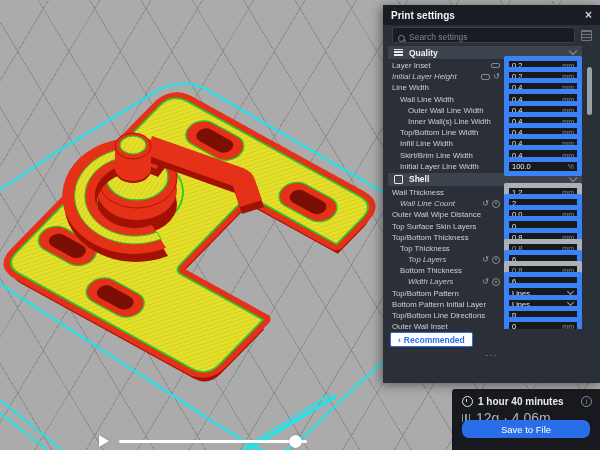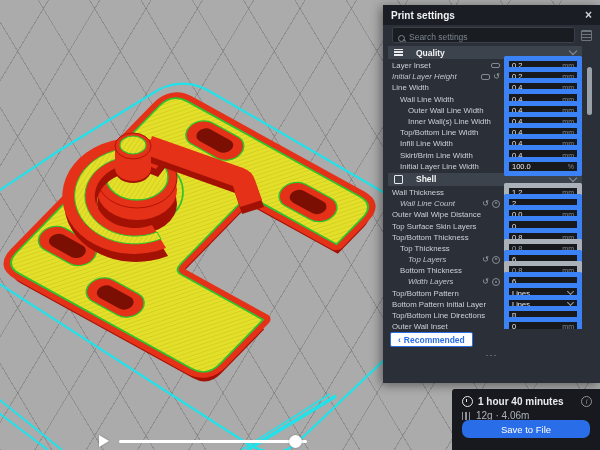--- a/index.html
+++ b/index.html
@@ -48,21 +48,21 @@
               display:flex;align-items:flex-end;padding:0 5px;gap:4px;}
   .mag{width:5px;height:5px;border:1.2px solid #7d848d;border-radius:50%;position:relative;flex:none;}
   .mag::after{content:"";position:absolute;left:4px;top:4px;width:3px;height:1.2px;background:#7d848d;transform:rotate(45deg);}
   .search-box input{flex:1;background:transparent;border:none;outline:none;color:#cfd3d8;
                     font-size:8.5px;font-family:"Liberation Sans",sans-serif;padding:0;}
   .search-box input::placeholder{color:#7d848d;}
   .filter{width:9px;height:9px;border:1px solid #6c737b;border-radius:1px;
           background:repeating-linear-gradient(0deg,transparent 0 2px,#6c737b 2px 3px);}
   
   #list{height:284px;overflow:hidden;padding:0 18px 0 5px;}
-  .sec{height:13px;background:var(--c-header_row);display:flex;align-items:center;gap:13px;
+  .sec{height:13px;background:var(--c-header_row);display:flex;align-items:center;gap:6px;
        padding:0 6px;margin:1px 0;font-size:8.5px;font-weight:bold;color:#f2f4f6;}
   .sec .s-lbl{flex:1;}
   .layers-icon{width:9px;height:7px;background:repeating-linear-gradient(0deg,#e8eaee 0 1.6px,transparent 1.6px 3px);}
   .shell-icon{width:7px;height:7px;border:1.4px solid #e8eaee;border-radius:1px;}
   .row{height:11.2px;display:flex;align-items:center;font-size:7.8px;color:#ccd1d7;}
   .row .r-lbl{flex:1;white-space:nowrap;overflow:hidden;text-overflow:ellipsis;}
   .row .r-lbl.it{font-style:italic;color:#bfc5cc;}
   .icons{display:flex;align-items:center;gap:3px;margin-right:4px;}
   .ic{display:inline-block;}
   .ic-link{width:7px;height:3.5px;border:1px solid #848b94;border-radius:2px;}
@@ -85,21 +85,21 @@
   #sbar{position:absolute;right:8px;top:62px;width:5px;height:48px;background:#9aa1a9;border-radius:3px;}
   
   #summary{position:absolute;left:452px;top:389px;width:148px;height:61px;background:#17191e;
            border-radius:3px 0 0 0;color:#e8eaee;}
   .s-row1{display:flex;align-items:center;gap:5px;padding:7px 8px 0 10px;}
   .clock{width:9px;height:9px;border:1.3px solid #e8eaee;border-radius:50%;position:relative;flex:none;}
   .clock::after{content:"";position:absolute;left:3.2px;top:1.5px;width:1.3px;height:3px;background:#e8eaee;}
   .s-row1 .time{flex:1;font-size:10px;font-weight:bold;}
   .info{width:9px;height:9px;border:1px solid #8b929a;border-radius:50%;color:#8b929a;font-size:7px;
         line-height:9px;text-align:center;font-style:italic;flex:none;}
-  .s-row2{display:flex;align-items:center;gap:5px;padding:3px 8px 0 10px;color:#aeb4bb;font-size:10px;}
+  .s-row2{display:flex;align-items:center;gap:5px;padding:3px 8px 0 10px;color:#aeb4bb;font-size:14px;}
   .fil{width:9px;height:8px;background:repeating-linear-gradient(90deg,#8b929a 0 1.5px,transparent 1.5px 3.5px);}
   .save{position:absolute;left:10px;right:10px;bottom:12px;height:18px;background:var(--c-accent);color:#fff;
         border:none;border-radius:7px;font-size:9.5px;font-family:"Liberation Sans",sans-serif;}
 </style>
 </head>
 <body>
 
 <div id="app">
 
   <div id="viewport">

